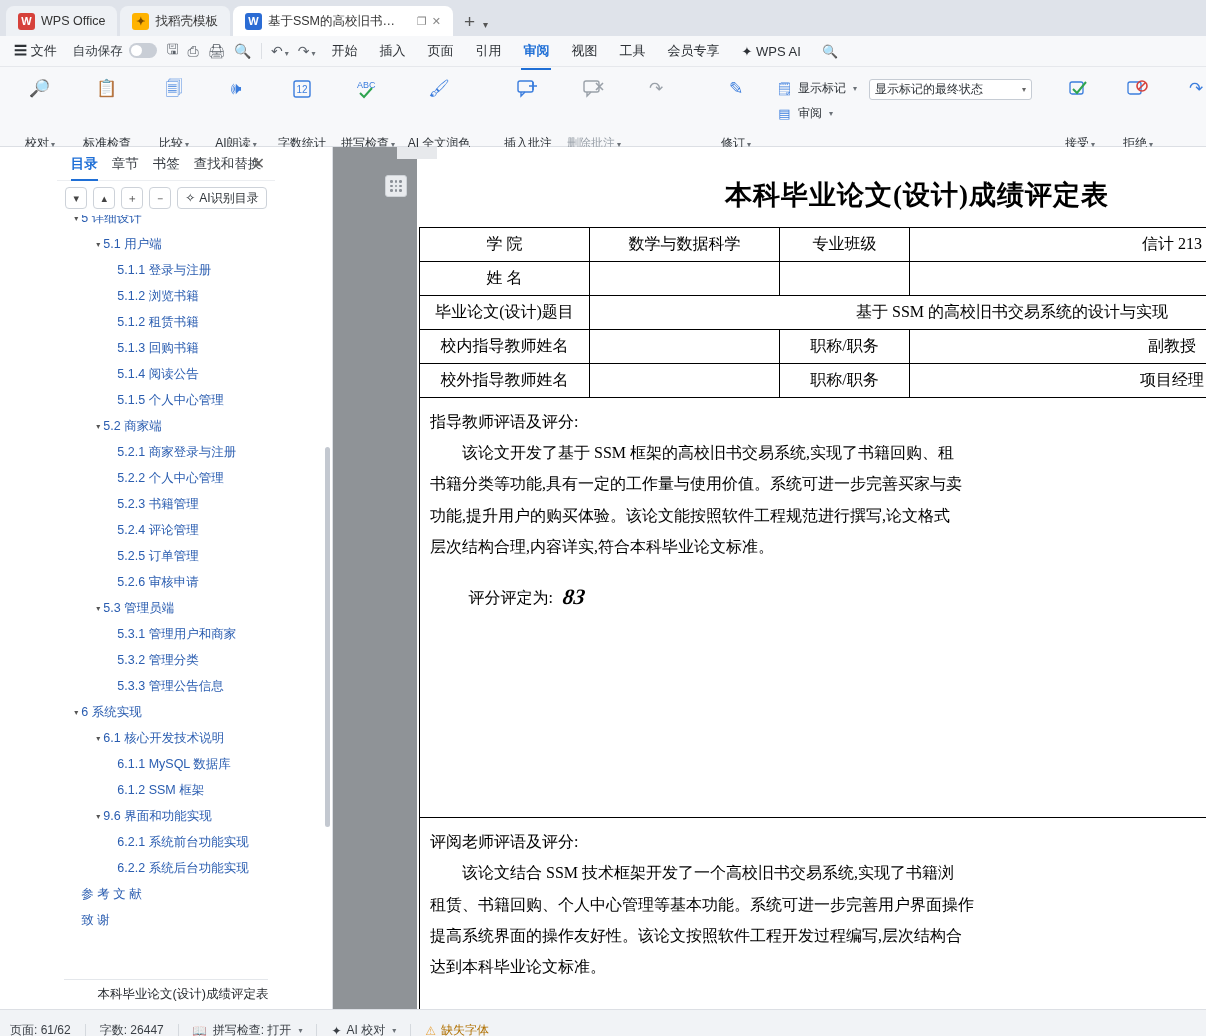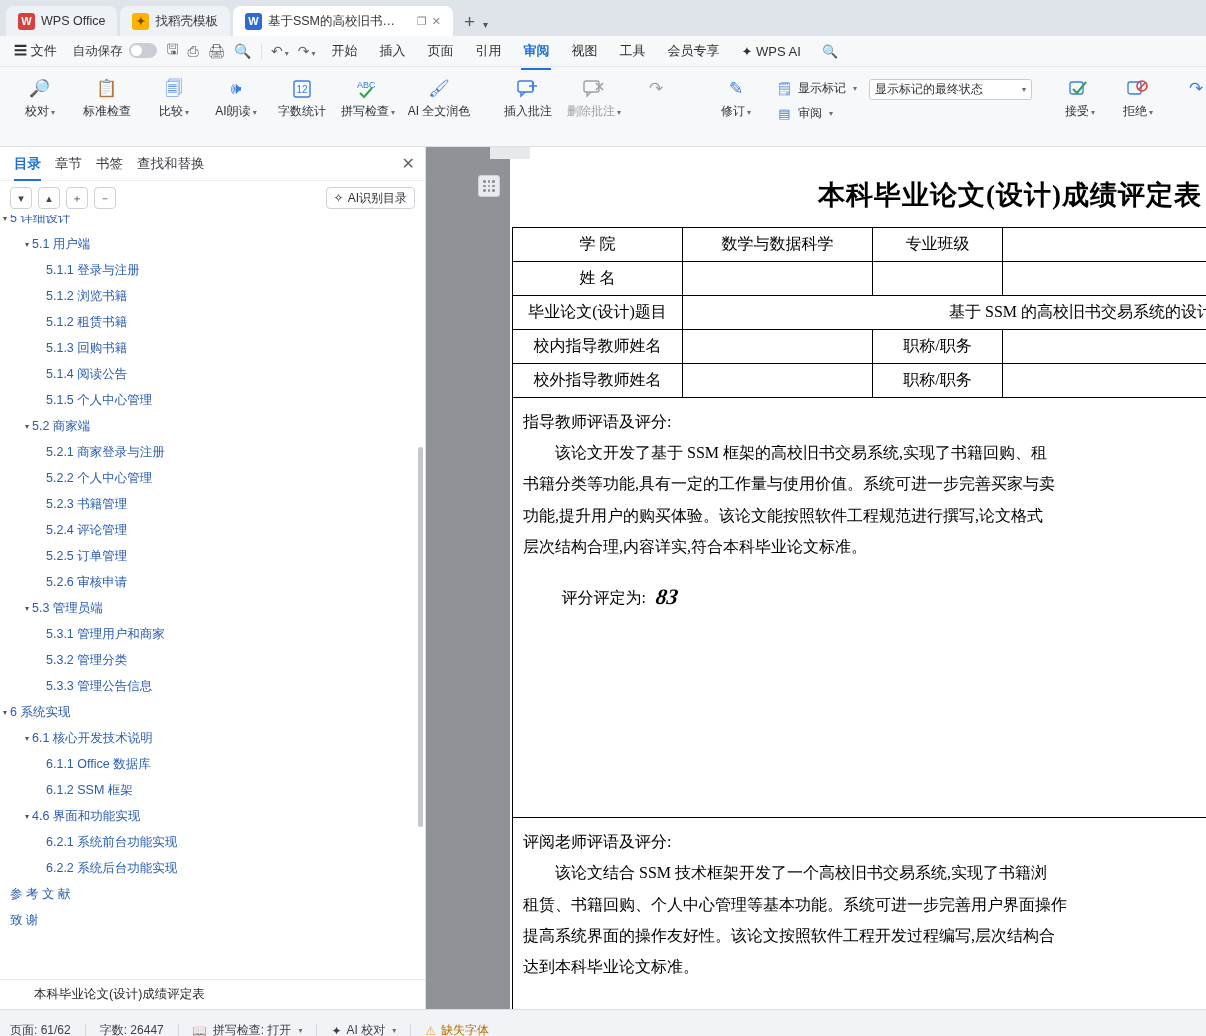--- a/index.html
+++ b/index.html
@@ -67,41 +67,41 @@
     gap:3px; padding:5px 2px 2px; border-radius:5px; font-size:12px; color:#2e3338;
     text-align:center; line-height:1.15;
   }
   .bigbtn.wide { width:74px; }
   .bigbtn.w2 { width:64px; }
   .bigicon {
     width:26px; height:26px; display:flex; align-items:center; justify-content:center;
     font-size:17px; color:#3b7ddd;
   }
   .bigicon svg { display:block; }
-  .bl { font-size:12px; white-space:nowrap; }
+  .bl { font-size:12px; white-space:nowrap;margin-top:32px; }
   .car { font-size:8px; color:#6b7177; margin-left:2px; }
   .colgrp { display:flex; flex-direction:column; gap:3px; padding-top:6px; }
   .smbtn {
     display:flex; align-items:center; gap:5px; font-size:12px; color:#2e3338;
     padding:2px 6px; border-radius:4px; white-space:nowrap; height:22px;
   }
   .smico { width:17px; height:17px; display:flex; align-items:center; justify-content:center;
     color:#3b7ddd; font-size:13px; }
   .mkselect {
     width:163px; height:21px; border:1px solid #c6ccd4; background:#fff;
     border-radius:3px; display:flex; align-items:center; justify-content:space-between;
     padding:0 5px; font-size:12px; color:#2e3338;
   }
   .mkselect .cv { font-size:8px; color:#666; }
   
   .content { display:flex; height:calc(1036px - 36px - 31px - 81px - 26px); }
   
   .navpane {
-    width:426px; background:#fff; border-right:1px solid #dcdfe4;
-    display:flex; flex-direction:column; position:relative;
+    width:333px; background:#fff; border-right:1px solid #dcdfe4;
+    display:flex; flex-direction:column; position:relative;align-items:center;
   }
   .navtabs {
     height:34px; display:flex; align-items:center; gap:14px; padding:0 14px;
     font-size:13.5px; color:#3a3f45; border-bottom:1px solid #eceef1; position:relative;
   }
   .navtab.active { color:#1f6fd6; font-weight:bold; position:relative; }
   .navtab.active:after{ content:""; position:absolute; left:0; right:0; bottom:-8px;
     height:2px; background:#1f6fd6; }
   .navclose { position:absolute; right:10px; font-size:16px; color:#666; }
   .navtools {
@@ -478,29 +478,29 @@
         <div class="tocrow lvl0">
           <span class="tw">▾</span>
           <span class="txt">6 系统实现</span>
         </div>
         <div class="tocrow lvl1">
           <span class="tw">▾</span>
           <span class="txt">6.1 核心开发技术说明</span>
         </div>
         <div class="tocrow lvl2">
           <span class="tw"></span>
-          <span class="txt">6.1.1 Office 数据库</span>
+          <span class="txt">6.1.1 MySQL 数据库</span>
         </div>
         <div class="tocrow lvl2">
           <span class="tw"></span>
           <span class="txt">6.1.2 SSM 框架</span>
         </div>
         <div class="tocrow lvl1">
           <span class="tw">▾</span>
-          <span class="txt">4.6 界面和功能实现</span>
+          <span class="txt">9.6 界面和功能实现</span>
         </div>
         <div class="tocrow lvl2">
           <span class="tw"></span>
           <span class="txt">6.2.1 系统前台功能实现</span>
         </div>
         <div class="tocrow lvl2">
           <span class="tw"></span>
           <span class="txt">6.2.2 系统后台功能实现</span>
         </div>
         <div class="tocrow lvl0">

